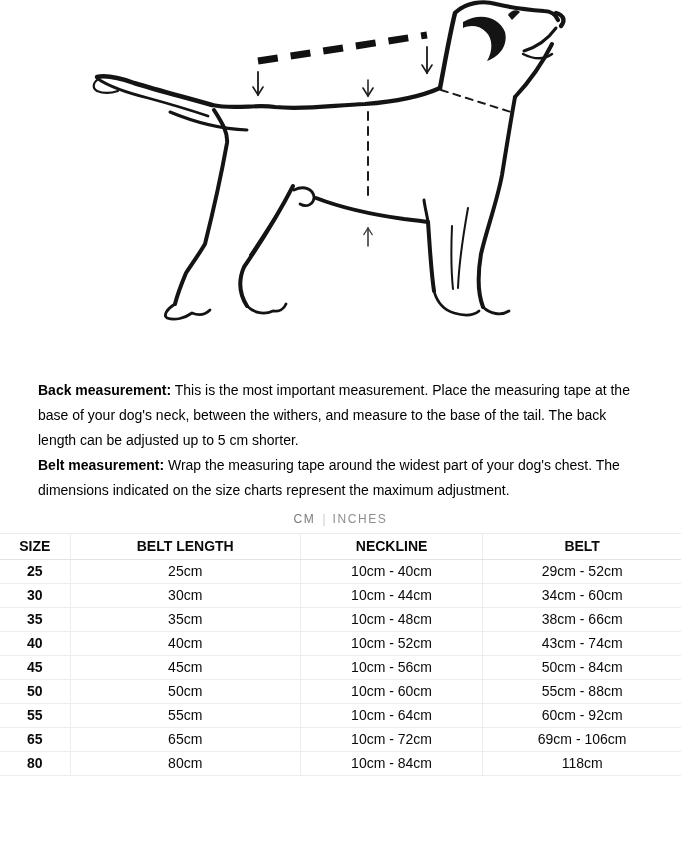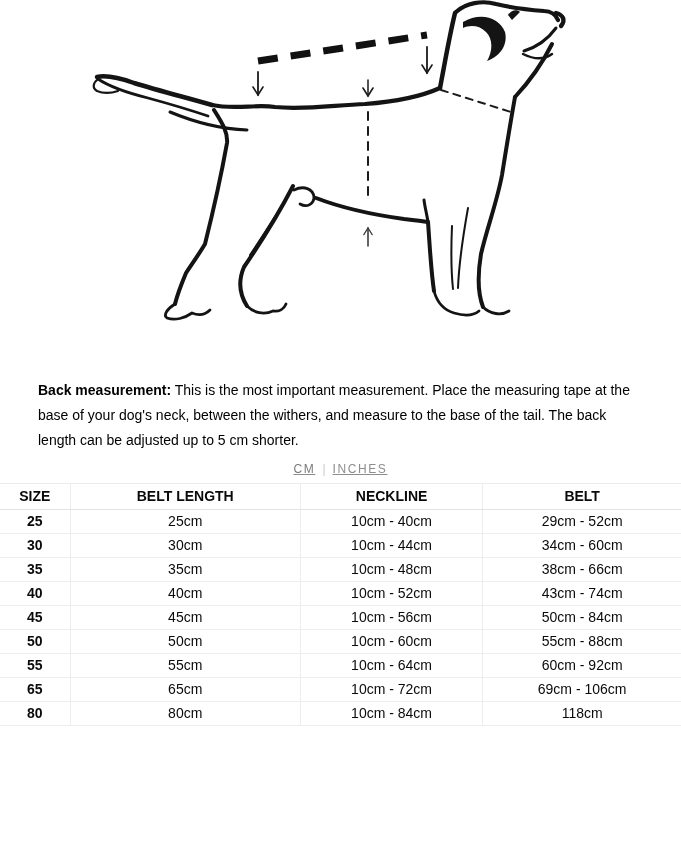--- a/index.html
+++ b/index.html
@@ -27,21 +27,20 @@
   .instructions strong { font-weight:700; color:#000; }
 
   
   .unit-toggle {
     text-align:center;
     margin:9px 0 7px 0;
     font-size:12px;
     letter-spacing:1.6px;
     color:#8d8d8d;
     text-transform:uppercase;
-    text-decoration:underline;
   }
   .unit-toggle .unit { cursor:pointer; }
   .unit-toggle .unit.active { color:#7a7a7a; }
   .unit-toggle .sep { color:#cccccc; margin:0 7px; letter-spacing:0; }
 
   
   table.size-table {
     width:100%;
     border-collapse:collapse;
     table-layout:fixed;
@@ -129,20 +128,21 @@
         <line x1="427" y1="47" x2="427" y2="73" stroke="#1a1a1a" stroke-width="1.8" marker-end="url(#ah-dark)"></line>
         <path d="M 441 90 L 511 112" stroke="#1a1a1a" stroke-width="2" stroke-dasharray="7 6"></path>
         <path d="M 368 112 L 368 202" stroke="#1a1a1a" stroke-width="2" stroke-dasharray="8 7"></path>
         <line x1="368" y1="246" x2="368" y2="228" stroke="#3c3c3c" stroke-width="1.6" marker-end="url(#ah-gray)"></line>
       </g>
     </svg>
   </div>
 
   <section class="instructions" id="instructions">
       <p><strong>Back measurement:</strong> This is the most important measurement. Place the measuring tape at the base of your dog's neck, between the withers, and measure to the base of the tail. The back length can be adjusted up to 5 cm shorter.</p>
+      <p><strong>Belt measurement:</strong> Wrap the measuring tape around the widest part of your dog's chest. The dimensions indicated on the size charts represent the maximum adjustment.</p>
     </section>
 
   <div class="unit-toggle">
     <span class="unit active">CM</span><span class="sep">|</span><span class="unit">INCHES</span>
   </div>
 
   <table class="size-table">
     <colgroup>
       <col style="width:10.3%">
       <col style="width:33.8%">

